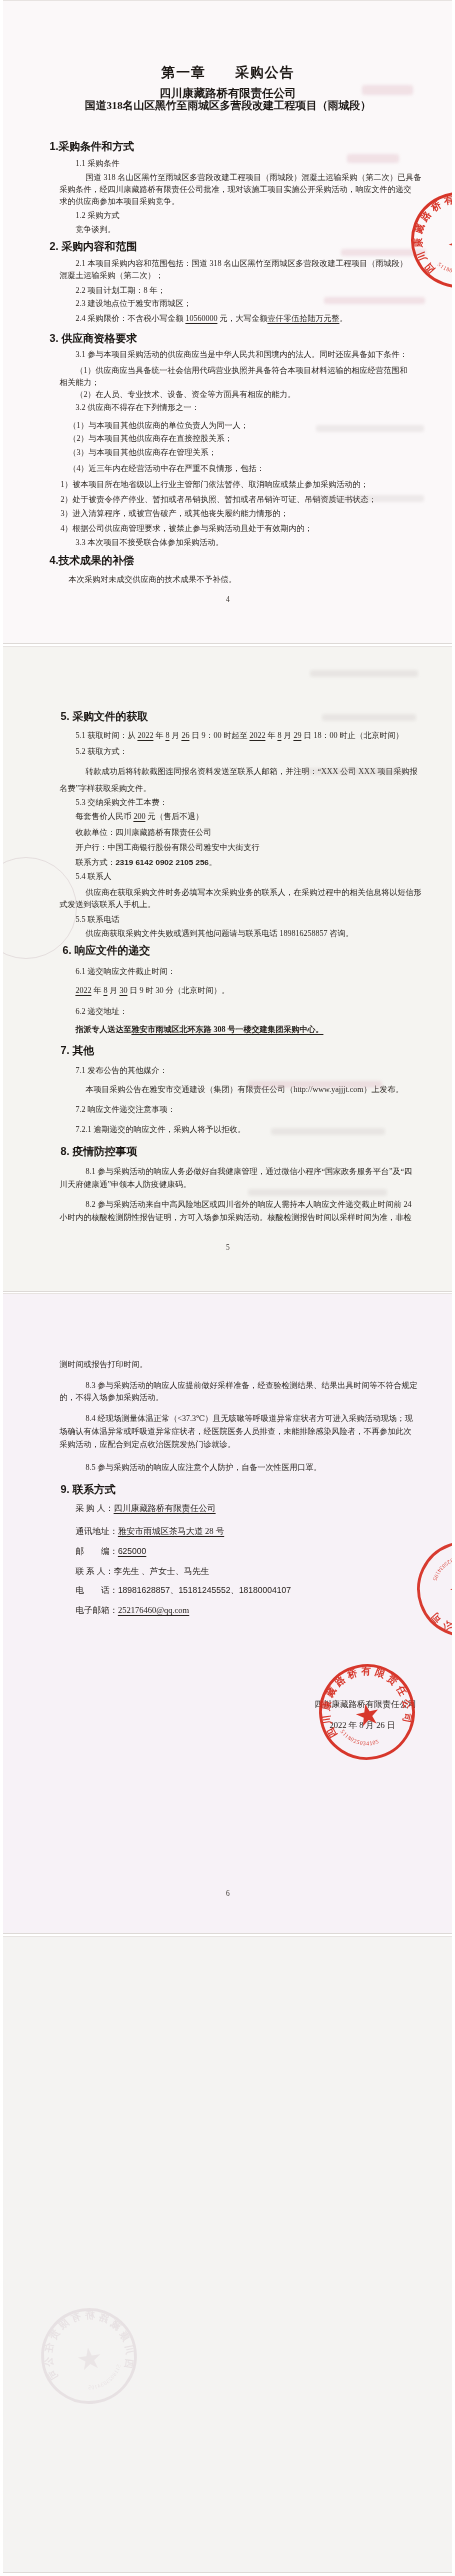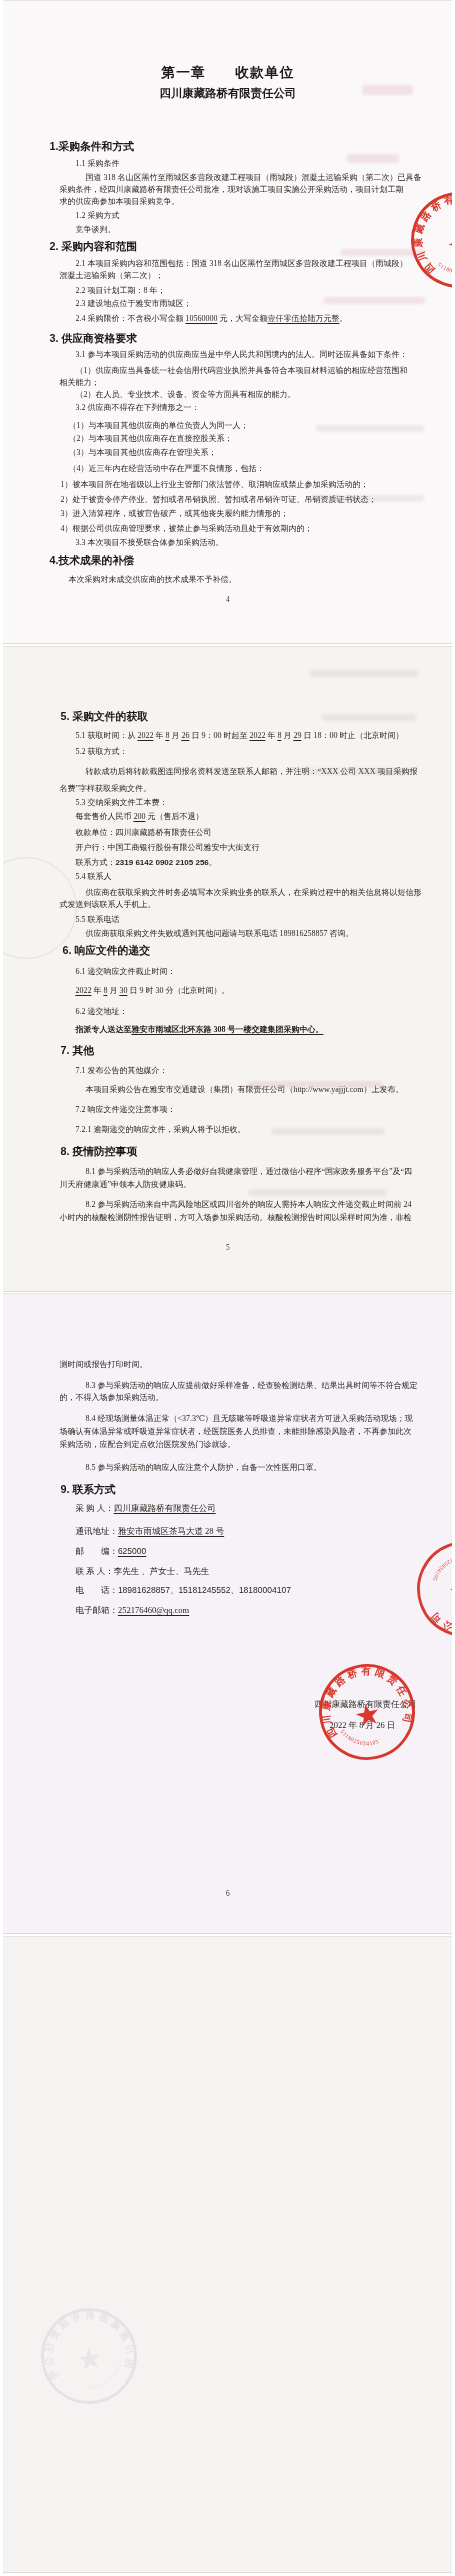--- a/index.html
+++ b/index.html
@@ -28,27 +28,28 @@
   .bg{background:rgba(168,158,156,0.16);}
   .ghost-circle{position:absolute;width:100px;height:100px;border-radius:50%;
                 border:1.1px solid rgba(190,170,176,0.30);pointer-events:none;}
 </style>
 </head>
 <body>
 
 <div id="canvas">
 
   <div class="page" id="page1">
-    <div class="ln c t1" style="top:63px">第一章　　收款单位</div>
+    <div class="ln c t1" style="top:63px">第一章　　采购公告</div>
     <div class="ln c t2" style="top:85px">四川康藏路桥有限责任公司</div>
+    <div class="ln c t3" style="top:98px">国道318名山区黑竹至雨城区多营段改建工程项目（雨城段）</div>
 
     <div class="ln h" style="top:139px;left:46px">1.采购条件和方式</div>
     <div class="ln" style="top:158px;left:72px">1.1 采购条件</div>
     <div class="ln" style="top:172px;left:82px">国道 318 名山区黑竹至雨城区多营段改建工程项目（雨城段）混凝土运输采购（第二次）已具备</div>
-    <div class="ln" style="top:184px;left:56px">采购条件，经四川康藏路桥有限责任公司批准，现对该施工项目实施公开采购活动，项目计划工期</div>
+    <div class="ln" style="top:184px;left:56px">采购条件，经四川康藏路桥有限责任公司批准，现对该施工项目实施公开采购活动，响应文件的递交</div>
     <div class="ln" style="top:196px;left:56px">求的供应商参加本项目采购竞争。</div>
     <div class="ln" style="top:210px;left:72px">1.2 采购方式</div>
     <div class="ln" style="top:224px;left:72px">竞争谈判。</div>
 
     <div class="ln h" style="top:239px;left:46px">2. 采购内容和范围</div>
     <div class="ln" style="top:258px;left:72px">2.1 本项目采购内容和范围包括：国道 318 名山区黑竹至雨城区多营段改建工程项目（雨城段）</div>
     <div class="ln" style="top:270px;left:56px">混凝土运输采购（第二次）；</div>
     <div class="ln" style="top:285px;left:72px">2.2 项目计划工期：8 年；</div>
     <div class="ln" style="top:298px;left:72px">2.3 建设地点位于雅安市雨城区；</div>
     <div class="ln" style="top:313px;left:72px"><span>2.4 采购限价：不含税小写金额 </span><span class="u">10560000</span><span> 元，大写金额</span><span class="u">壹仟零伍拾陆万元整</span><span>。</span></div>

